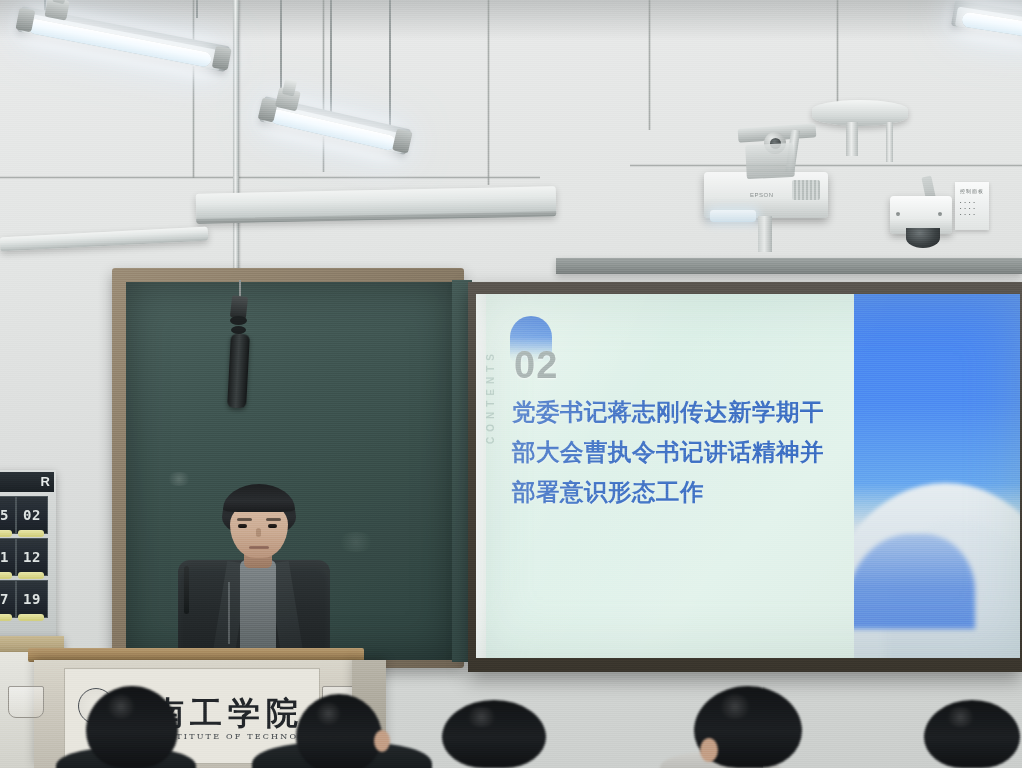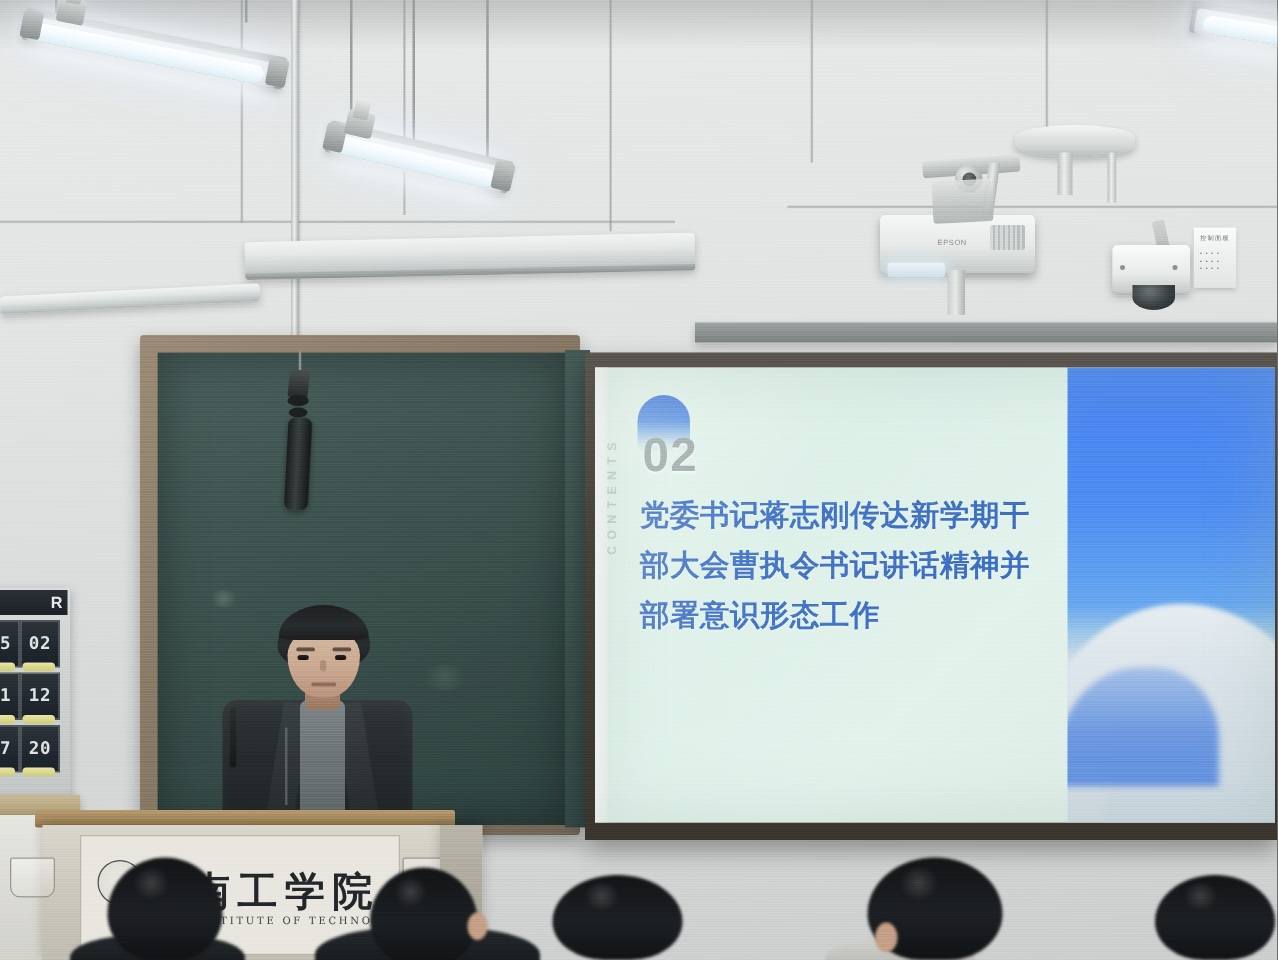--- a/index.html
+++ b/index.html
@@ -327,21 +327,21 @@
       </div>
     <div class="cab-cell" style="left:22px;top:68px;width:30px;height:36px;">
         <b>12</b>
       </div>
     <div class="cab-hook" style="left:-8px;top:102px;width:26px;"></div>
     <div class="cab-hook" style="left:24px;top:102px;width:26px;"></div>
     <div class="cab-cell" style="left:-10px;top:110px;width:30px;height:36px;">
         <b>17</b>
       </div>
     <div class="cab-cell" style="left:22px;top:110px;width:30px;height:36px;">
-        <b>20</b>
+        <b>19</b>
       </div>
     <div class="cab-hook" style="left:-8px;top:144px;width:26px;"></div>
     <div class="cab-hook" style="left:24px;top:144px;width:26px;"></div>
   </div>
   <div class="cabinet" style="left:-6px;top:636px;width:70px;height:20px;background:linear-gradient(180deg,#c8b992,#a89772);"></div>
   <div class="cabinet" style="left:-6px;top:652px;width:74px;height:116px;background:linear-gradient(180deg,#e6e6e0,#d2d2cb);"></div>
 
   <div class="proj-screen-frame" style="left:468px;top:282px;width:554px;height:390px;">
     <div class="proj-screen-inner" style="left:8px;top:12px;width:544px;height:364px;">
       <div class="slide">

